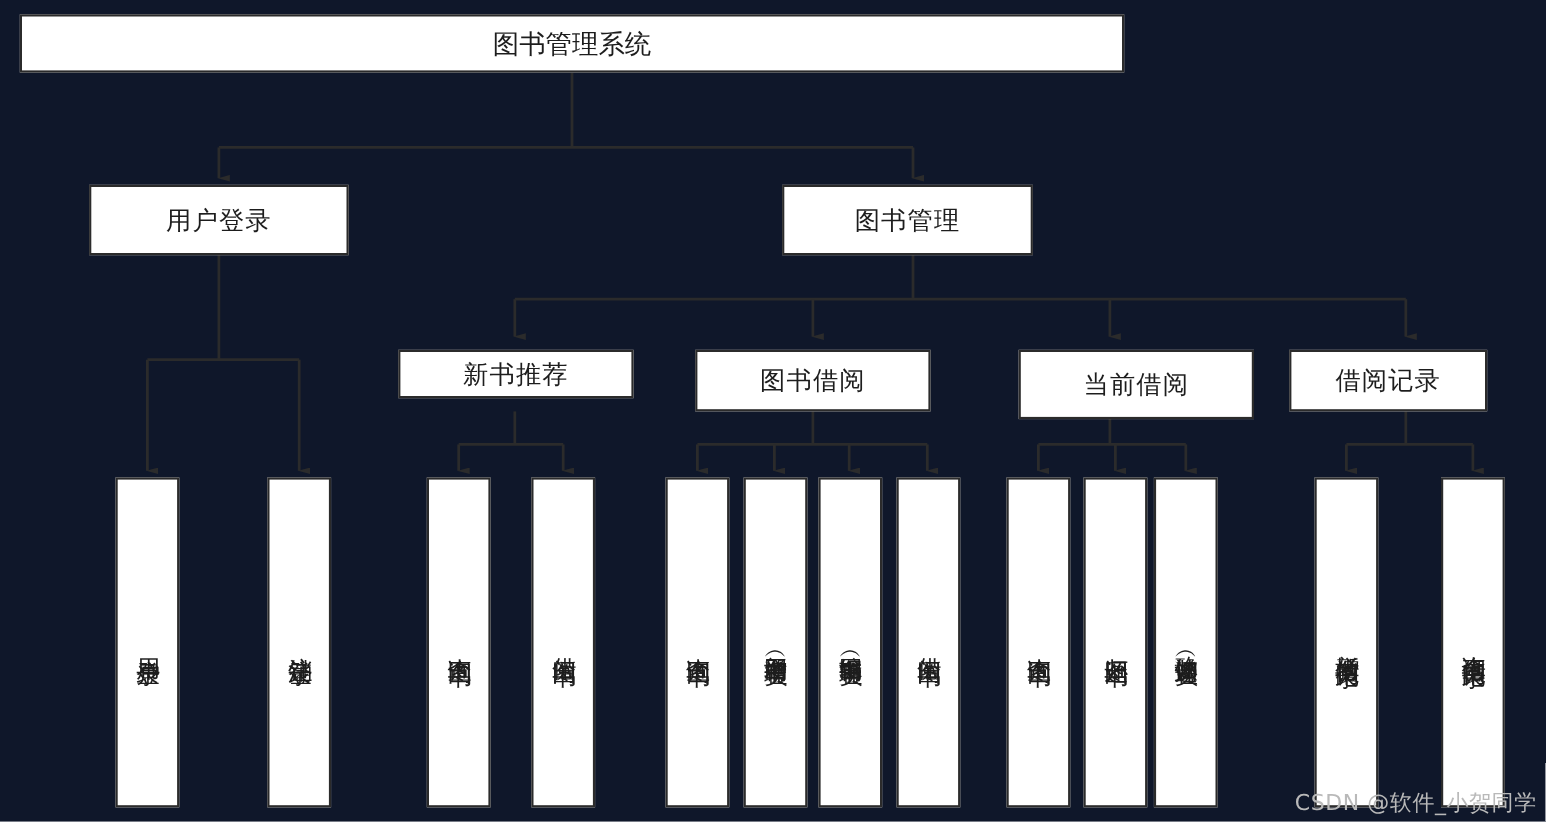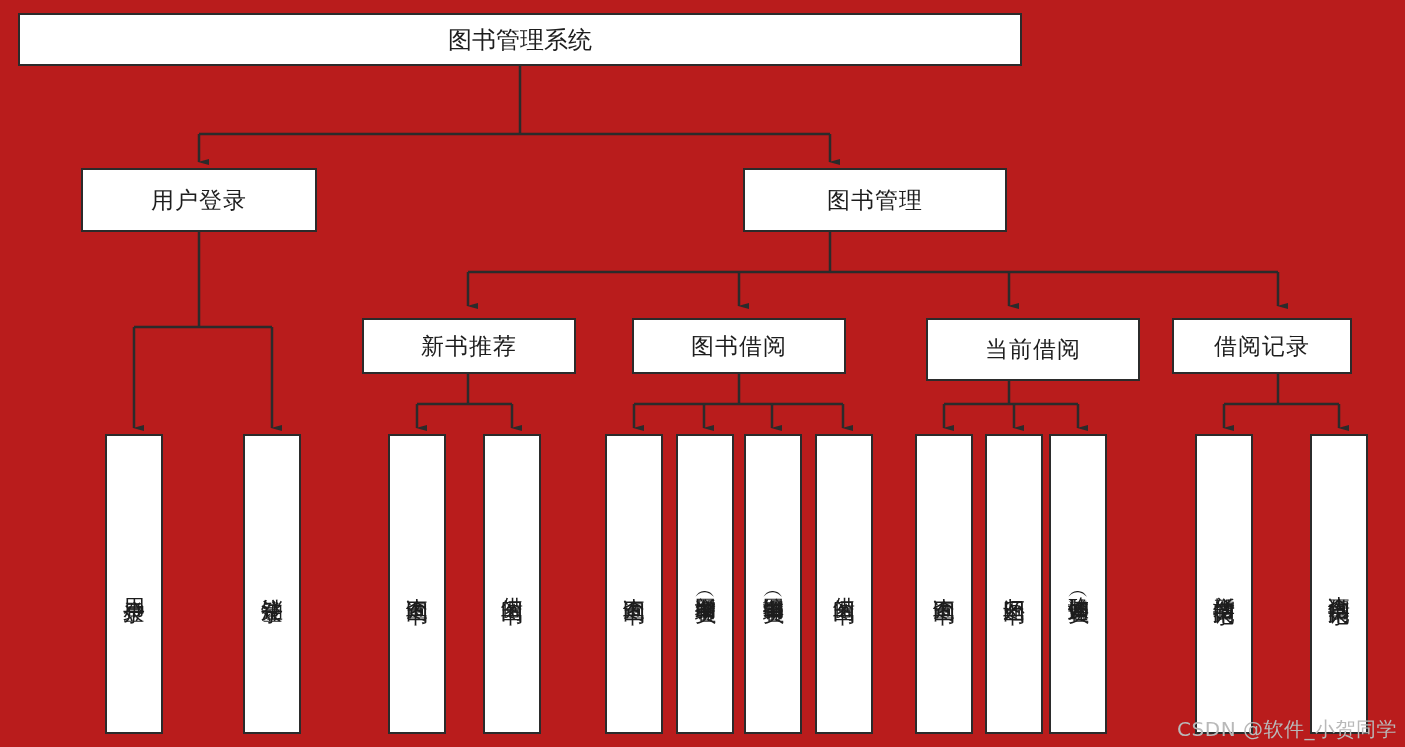--- a/index.html
+++ b/index.html
@@ -4,21 +4,21 @@
 <style>
   html, body {
     margin: 0;
     padding: 0;
     background: #ffffff;
   }
   #canvas {
     position: relative;
     width: 1405px;
     height: 747px;
-    background: #b91c1c;
+    background: #0f172a;
     font-family: "DejaVu Sans", "Liberation Sans", sans-serif;
     overflow: hidden;
   }
   svg.wires {
     position: absolute;
     left: 0;
     top: 0;
     width: 1405px;
     height: 747px;
     pointer-events: none;
@@ -124,23 +124,23 @@
       <path d="M 1278 374 L 1278 404"></path>
       <path d="M 1224 404 L 1339 404"></path>
       <path d="M 1224 404 L 1224 428" marker-end="url(#arrow)"></path>
       <path d="M 1339 404 L 1339 428" marker-end="url(#arrow)"></path>
     </g>
   </svg>
 
   <div class="node root" style="left:18px; top:13px; width:1004px; height:53px;">图书管理系统</div>
 
   <div class="node h" style="left:81px; top:168px; width:236px; height:64px;">用户登录</div>
-  <div class="node h" style="left:711px; top:168px; width:264px; height:64px;margin-left:32px;">图书管理</div>
+  <div class="node h" style="left:711px; top:168px; width:228px; height:64px;">图书管理</div>
 
-  <div class="node h" style="left:362px; top:318px; width:214px; height:56px;">新书推荐</div>
+  <div class="node h" style="left:362px; top:318px; width:214px; height:44px;">新书推荐</div>
   <div class="node h" style="left:632px; top:318px; width:214px; height:56px;">图书借阅</div>
   <div class="node h" style="left:926px; top:318px; width:214px; height:63px;">当前借阅</div>
   <div class="node h" style="left:1172px; top:318px; width:180px; height:56px;">借阅记录</div>
 
   <div class="leaf" style="left:105px; top:434px; width:58px; height:300px;">
     <span class="vtext">用户登录</span>
   </div>
   <div class="leaf" style="left:243px; top:434px; width:58px; height:300px;">
     <span class="vtext">注销登录</span>
   </div>

